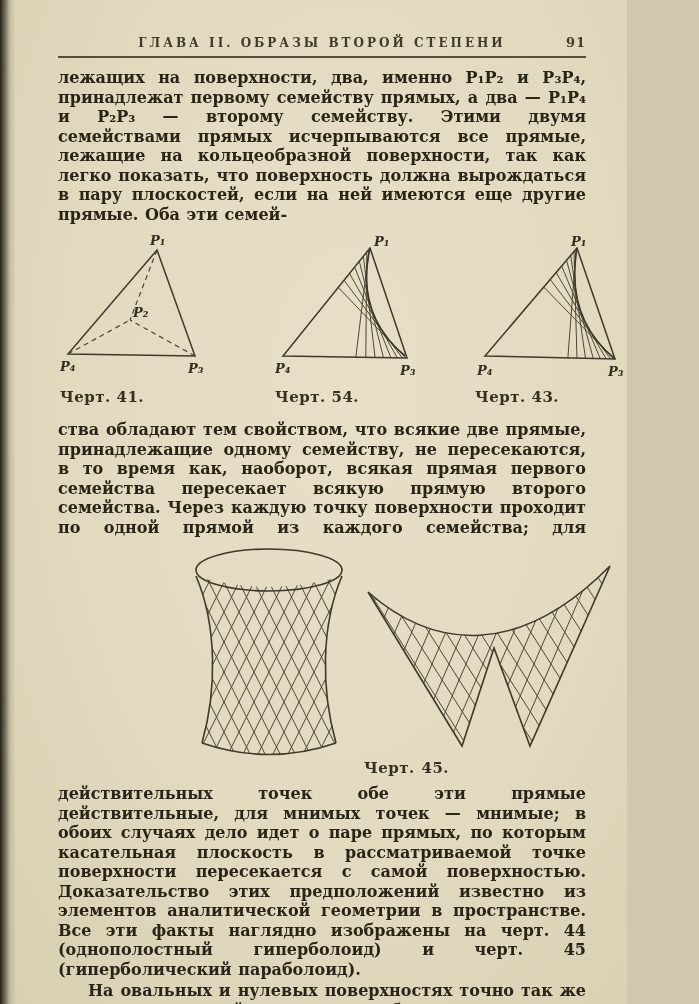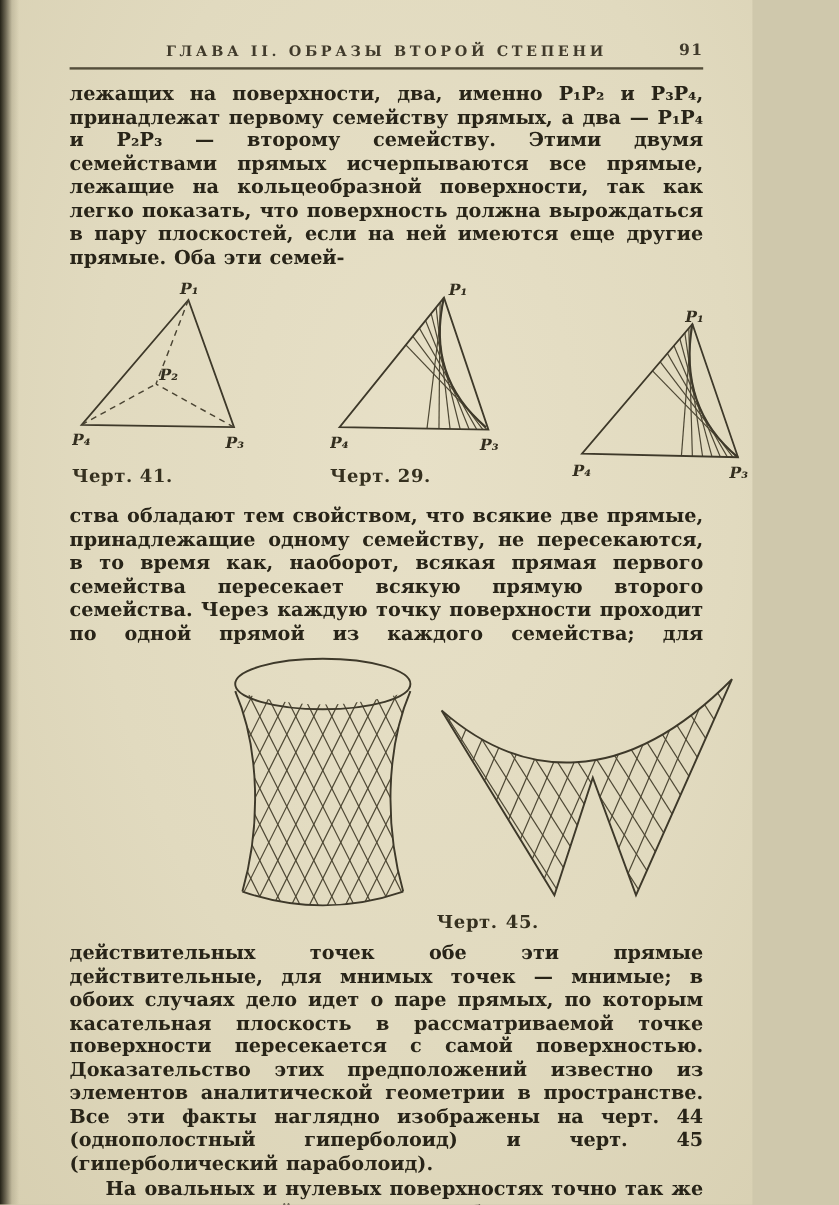--- a/index.html
+++ b/index.html
@@ -95,21 +95,21 @@
             <line x1="48.16666666666667" y1="-7" x2="158.66666666666666" y2="188"></line>
             <line x1="37.1111111111111" y1="3.8000000000000327" x2="175.77777777777777" y2="188.39999999999998"></line>
             <line x1="26.055555555555564" y1="14.59999999999998" x2="192.88888888888889" y2="188.8"></line>
           </g>
         <path class="edge" d="M95,14 L8,122 L132,124 Z"></path>
         <path class="curve" d="M95,14 Q80,80 130,122"></path>
         <text x="99" y="12">P₁</text>
         <text x="0" y="139">P₄</text>
         <text x="125" y="141">P₃</text>
       </svg>
-      <span class="cap">Черт. 29.</span>
+      <span class="cap">Черт. 54.</span>
     </div>
 
     <div class="fig">
       <svg width="200" height="150" viewBox="0 0 200 150">
         <defs>
           <clipPath id="c43">
               <path d="M102,14 L10,122 L140,125 Z"></path>
             </clipPath>
         </defs>
         <g id="f43h" clip-path="url(#c43)">
@@ -121,20 +121,21 @@
             <line x1="55.866666666666674" y1="-5.199999999999996" x2="170.26666666666665" y2="192.39999999999998"></line>
             <line x1="45.57777777777779" y1="6.766666666666666" x2="186.84444444444443" y2="191.8"></line>
             <line x1="35.28888888888886" y1="18.73333333333335" x2="203.42222222222227" y2="191.2"></line>
           </g>
         <path class="edge" d="M102,14 L10,122 L140,125 Z"></path>
         <path class="curve" d="M102,14 Q90,84 140,125"></path>
         <text x="96" y="12">P₁</text>
         <text x="2" y="141">P₄</text>
         <text x="133" y="142">P₃</text>
       </svg>
+      <span class="cap">Черт. 43.</span>
     </div>
 
   </div>
 
   <p class="bt"><span>ства обладают тем свойством, что всякие две прямые, принадлежащие одному семейству, не пересекаются, в то время как, наоборот, всякая прямая первого семейства пересекает всякую прямую второго семейства. Через каждую точку поверхности проходит по одной прямой из каждого семейства; для</span>
     <span class="figfloat">
       <span class="fig">
         <svg width="168" height="238" viewBox="0 0 168 238">
           <defs>
             <clipPath id="c44">

